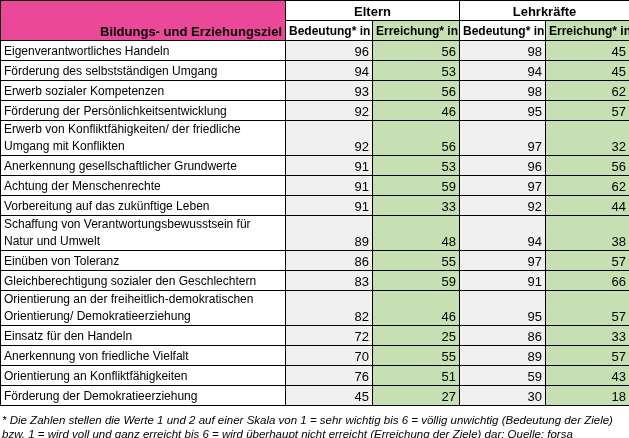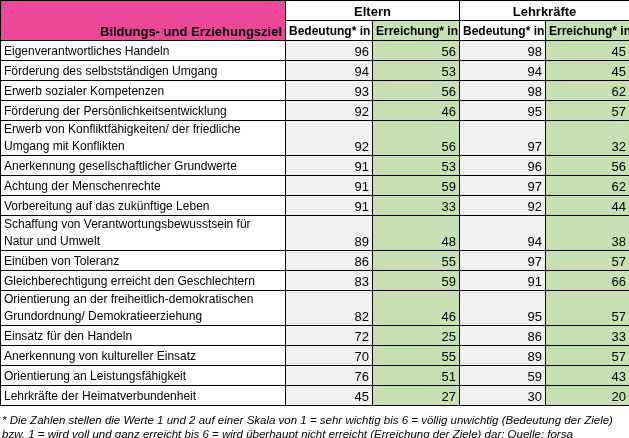--- a/index.html
+++ b/index.html
@@ -150,57 +150,57 @@
         <td class="num green">38</td>
       </tr>
       <tr>
         <td class="label">Einüben von Toleranz</td>
         <td class="num plain">86</td>
         <td class="num green">55</td>
         <td class="num plain">97</td>
         <td class="num green">57</td>
       </tr>
       <tr>
-        <td class="label">Gleichberechtigung erreicht den Geschlechtern</td>
+        <td class="label">Gleichberechtigung sozialer den Geschlechtern</td>
         <td class="num plain">83</td>
         <td class="num green">59</td>
         <td class="num plain">91</td>
         <td class="num green">66</td>
       </tr>
       <tr>
-        <td class="label">Orientierung an der freiheitlich-demokratischen Grundordnung/ Demokratieerziehung</td>
+        <td class="label">Orientierung an der freiheitlich-demokratischen Orientierung/ Demokratieerziehung</td>
         <td class="num plain">82</td>
         <td class="num green">46</td>
         <td class="num plain">95</td>
         <td class="num green">57</td>
       </tr>
       <tr>
         <td class="label">Einsatz für den Handeln</td>
         <td class="num plain">72</td>
         <td class="num green">25</td>
         <td class="num plain">86</td>
         <td class="num green">33</td>
       </tr>
       <tr>
-        <td class="label">Anerkennung von kultureller Einsatz</td>
+        <td class="label">Anerkennung von friedliche Vielfalt</td>
         <td class="num plain">70</td>
         <td class="num green">55</td>
         <td class="num plain">89</td>
         <td class="num green">57</td>
       </tr>
       <tr>
-        <td class="label">Orientierung an Leistungsfähigkeit</td>
+        <td class="label">Orientierung an Konfliktfähigkeiten</td>
         <td class="num plain">76</td>
         <td class="num green">51</td>
         <td class="num plain">59</td>
         <td class="num green">43</td>
       </tr>
       <tr>
-        <td class="label">Lehrkräfte der Heimatverbundenheit</td>
+        <td class="label">Förderung der Demokratieerziehung</td>
         <td class="num plain">45</td>
         <td class="num green">27</td>
         <td class="num plain">30</td>
-        <td class="num green">20</td>
+        <td class="num green">18</td>
       </tr>
     </tbody>
 </table>
 
 <p class="footnote">* Die Zahlen stellen die Werte 1 und 2 auf einer Skala von 1 = sehr wichtig bis 6 = völlig unwichtig (Bedeutung der Ziele) bzw. 1 = wird voll und ganz erreicht bis 6 = wird überhaupt nicht erreicht (Erreichung der Ziele) dar; Quelle: forsa</p>
 
 </body></html>

